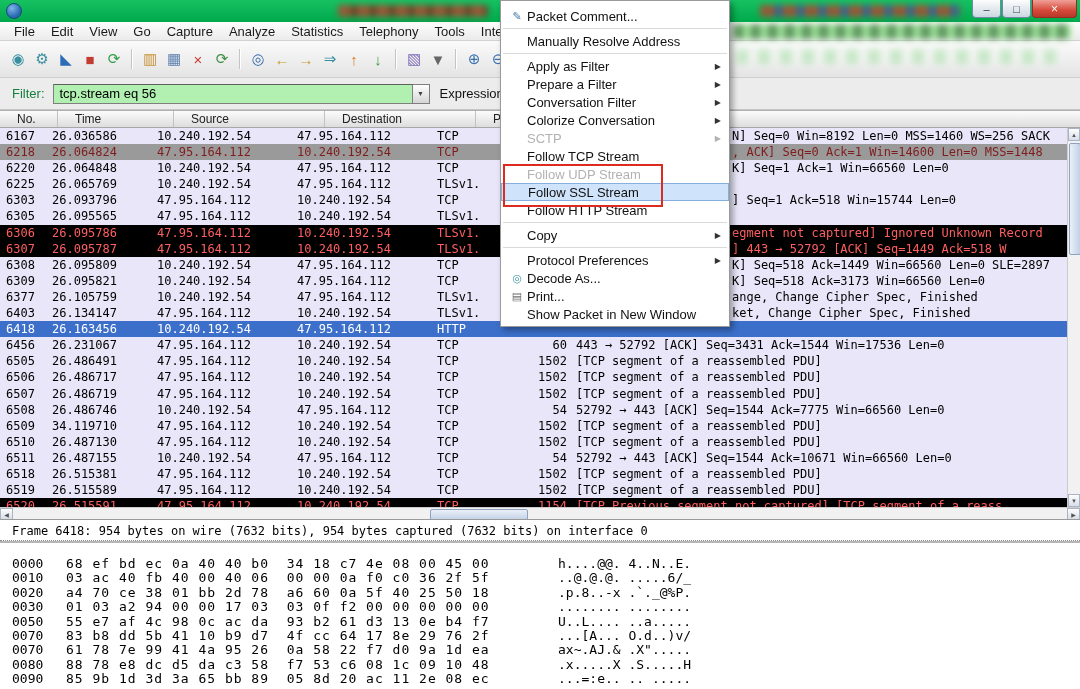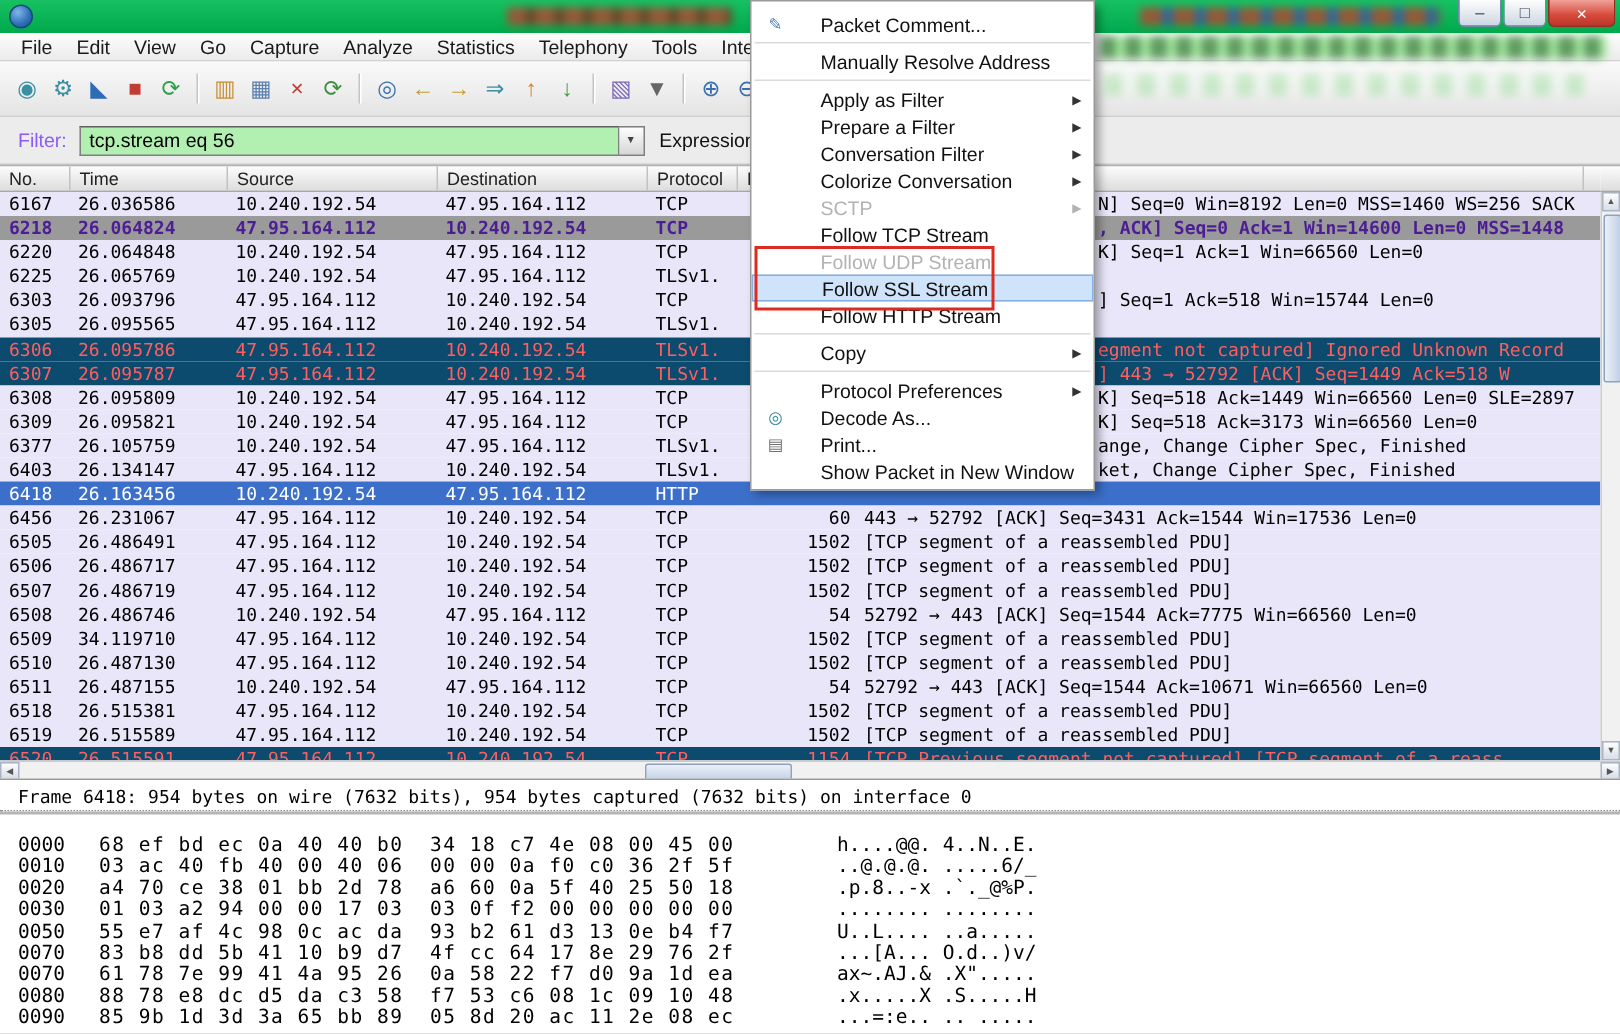--- a/index.html
+++ b/index.html
@@ -43,44 +43,44 @@
     display:flex;align-items:center;padding-left:6px;box-sizing:border-box;overflow:hidden;}
   .ticon{width:22px;height:22px;margin:0 1px;display:flex;align-items:center;
     justify-content:center;font-size:15px;border-radius:3px;flex:0 0 auto;}
   .tsep{width:0;height:20px;border-left:1px solid #c4c4c4;border-right:1px solid #fff;
     margin:0 5px;flex:0 0 auto;}
 
   
   .filterbar{position:absolute;left:0;top:78px;width:1080px;height:32px;
     background:#ececec;border-bottom:1px solid #c6c6c6;display:flex;align-items:center;
     padding-left:12px;box-sizing:border-box;}
-  .flabel{font-size:13px;color:#8b5cf6;margin-right:8px;text-align:center;}
+  .flabel{font-size:13px;color:#15803d;margin-right:8px;text-align:center;}
   .finput{width:360px;height:20px;background:#b2f0b2;border:1px solid #7f7f7f;
     border-top-color:#5f5f5f;display:flex;align-items:center;padding-left:6px;
     font-size:13px;color:#000;box-sizing:border-box;}
   .fdrop{width:17px;height:20px;border:1px solid #7f7f7f;border-left:none;
     background:linear-gradient(#fefefe,#d6d6d6);display:flex;align-items:center;
     justify-content:center;font-size:7px;color:#444;box-sizing:border-box;}
   .fexpr{margin-left:10px;font-size:13px;color:#111;white-space:nowrap;}
 
   
   .packet-pane{position:absolute;left:0;top:110px;width:1080px;height:409px;
     background:#fff;border-top:1px solid #b0b0b0;box-sizing:border-box;}
   .phead{position:absolute;left:0;top:0;height:17px;width:1067px;display:flex;
     background:linear-gradient(#fcfcfc,#dddddd);border-bottom:1px solid #a8a8a8;box-sizing:border-box;}
   .hcell{box-sizing:border-box;border-right:1px solid #c2c2c2;font-size:12px;color:#222;
-    padding:1px 0 0 6px;overflow:hidden;white-space:nowrap;flex:0 0 auto;}
+    padding:1px 0 0 6px;overflow:hidden;white-space:nowrap;flex:0 0 auto;margin-left:11px;}
   .corner{position:absolute;right:0;top:0;width:13px;height:17px;
     background:linear-gradient(#fcfcfc,#dddddd);border-bottom:1px solid #a8a8a8;box-sizing:border-box;}
   .prows{position:absolute;left:0;top:17px;width:1067px;height:379px;overflow:hidden;
     font-family:"DejaVu Sans Mono",monospace;font-size:12px;}
   .prow{position:relative;height:16.1px;line-height:16.1px;display:flex;white-space:nowrap;}
   .prow.tcp{background:#e8e6f8;color:#000;}
-  .prow.gray{background:#9a9a9a;color:#4c1d95;font-weight:bold;}
-  .prow.bad{background:#0c4a6e;color:#ff5f5f;}
+  .prow.gray{background:#9a9a9a;color:#7f1d1d;}
+  .prow.bad{background:#000000;color:#ff5f5f;}
   .prow.sel{background:#3b6fc9;color:#fff;}
   .pc{box-sizing:border-box;overflow:hidden;flex:0 0 auto;}
   .c-no{width:47px;padding-left:6px;}
   .c-time{width:105px;padding-left:5px;}
   .c-src{width:140px;padding-left:5px;}
   .c-dst{width:140px;padding-left:5px;}
   .c-proto{width:60px;padding-left:5px;}
   .c-len{width:78px;text-align:right;padding-right:3px;}
   .c-info{padding-left:6px;overflow:visible;}
   .c-info.frag{position:absolute;left:732px;top:0;padding-left:0;}
@@ -119,21 +119,21 @@
   .h-ascii{display:inline-block;}
 
   
   .ctx{position:absolute;left:500px;top:0;width:230px;background:#fff;
     border:1px solid #9a9a9a;box-shadow:3px 3px 6px rgba(0,0,0,.35);z-index:50;
     box-sizing:border-box;padding-bottom:3px;}
   .cpartial{height:6px;}
   .citem{height:18px;display:flex;align-items:center;font-size:13px;color:#111;
     padding:0 6px;position:relative;box-sizing:border-box;}
   .cicon{width:20px;font-size:11px;text-align:center;flex:0 0 auto;}
-  .clabel{margin-left:20px;white-space:nowrap;}
+  .clabel{margin-left:0;white-space:nowrap;}
   .carrow{position:absolute;right:8px;font-size:8px;color:#333;}
   .citem.disabled{color:#b2b2b2;}
   .citem.disabled .carrow{color:#b2b2b2;}
   .citem.highlight{background:#cfe3fb;border:1px solid #86aede;}
   .csep{height:7px;position:relative;}
   .csep::after{content:"";position:absolute;left:2px;right:2px;top:3px;border-top:1px solid #dadada;}
   .red-box{position:absolute;left:2px;top:163px;width:156px;height:39px;
     border:2px solid #dd2b20;z-index:60;pointer-events:none;}
 </style>
 </head>

